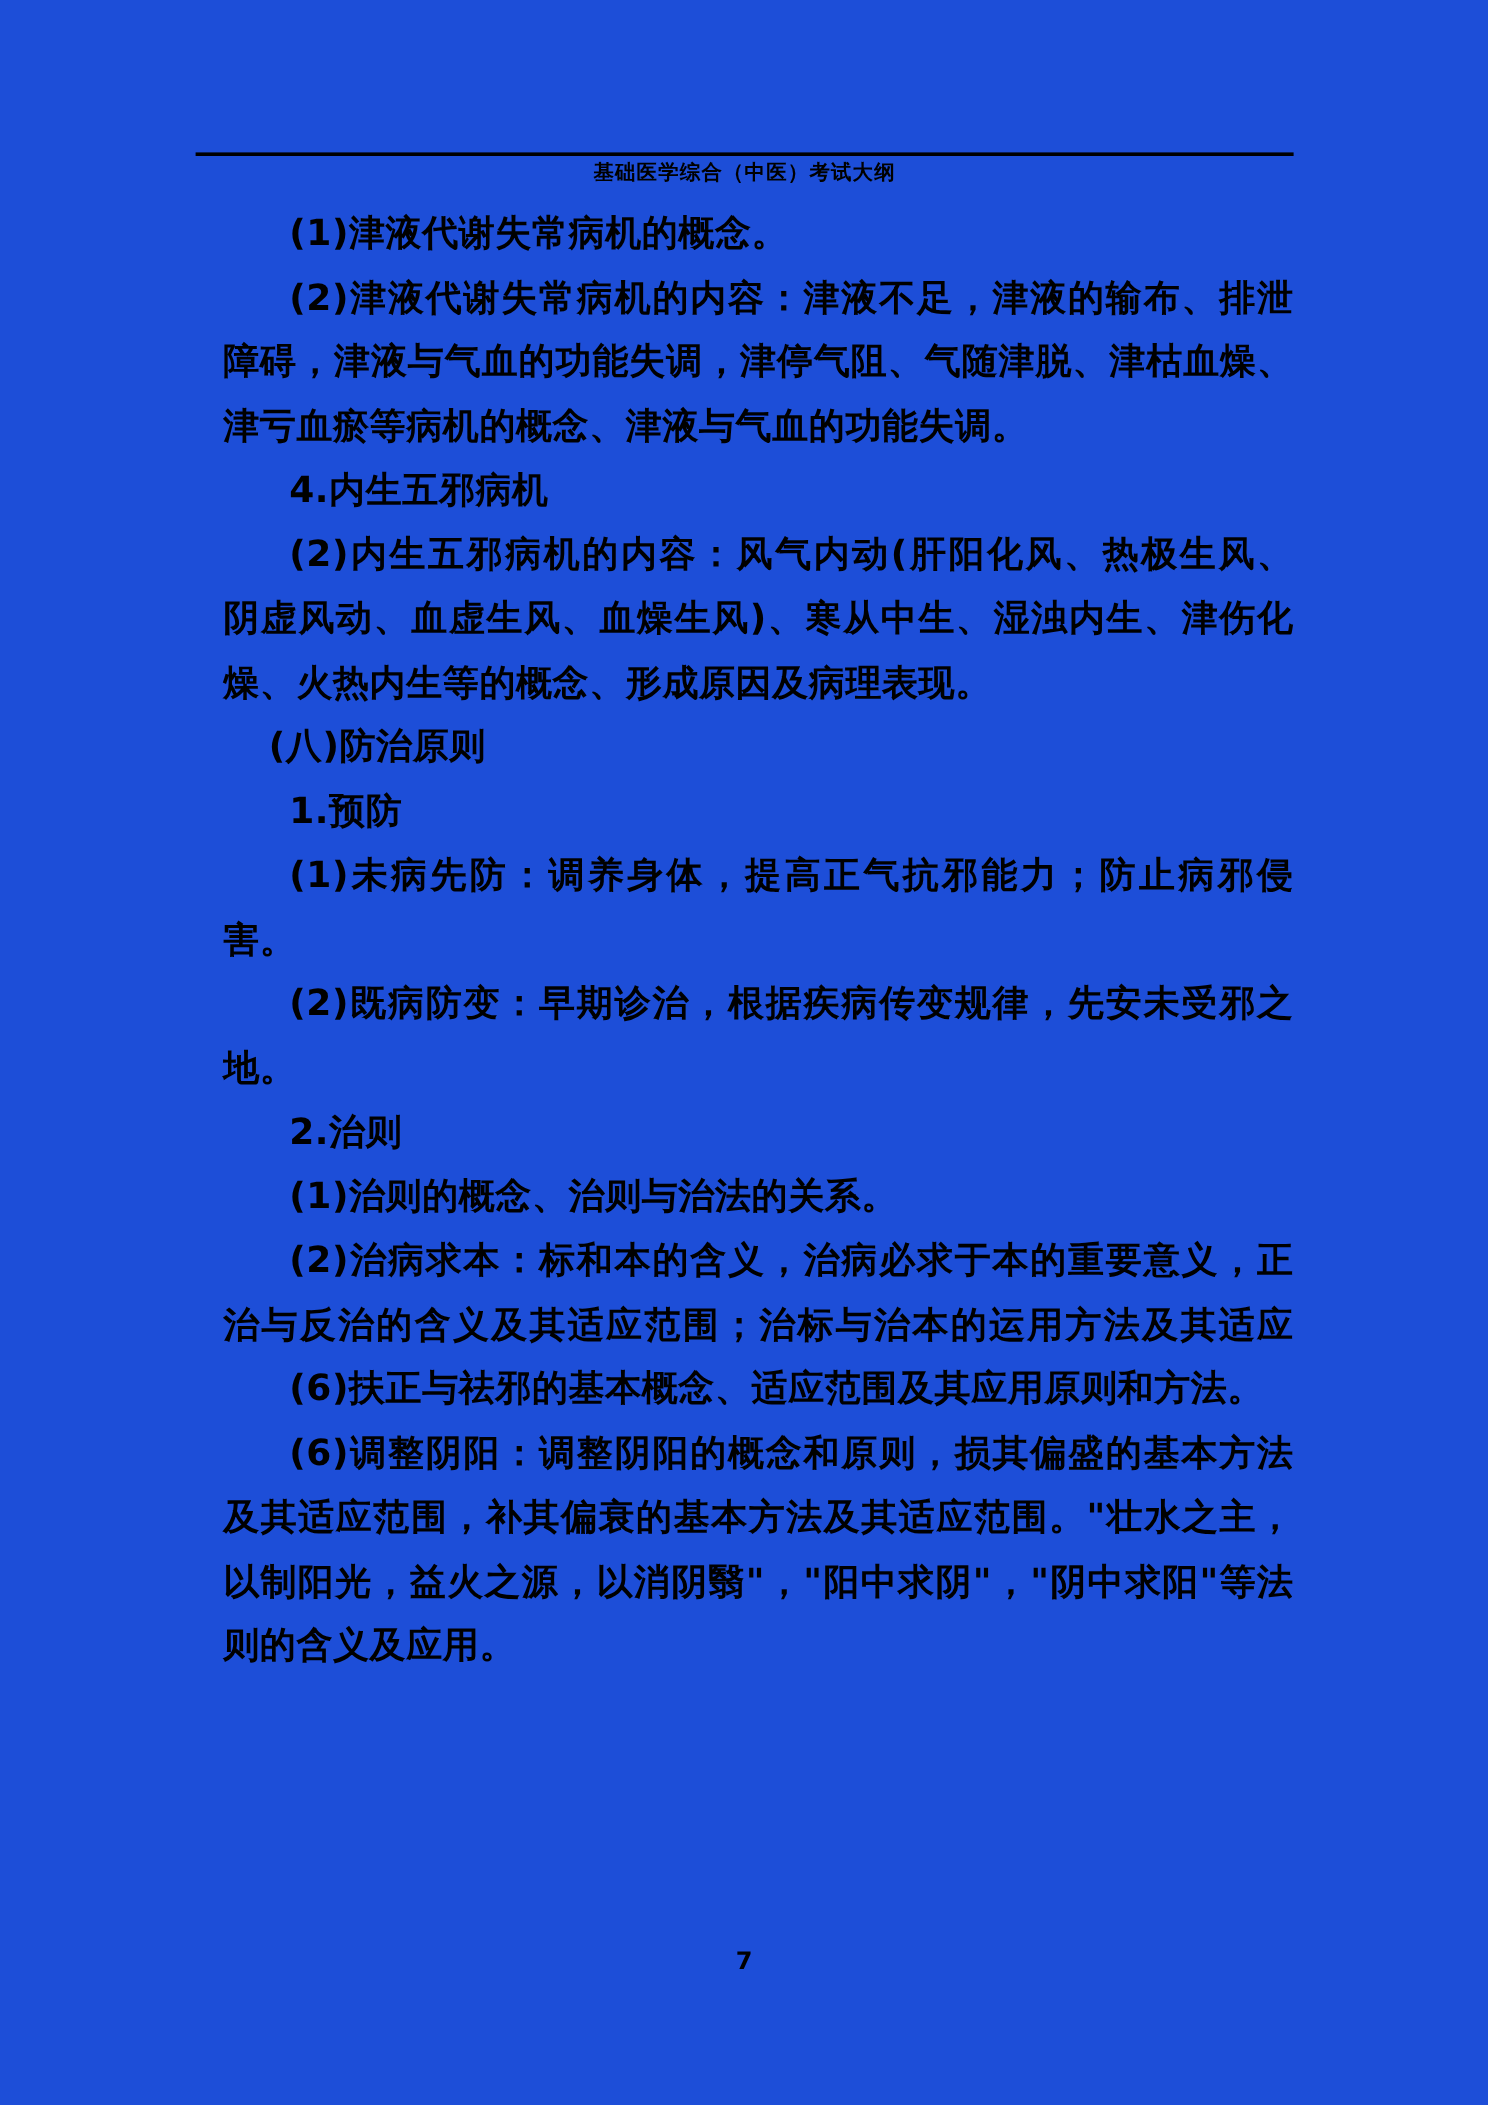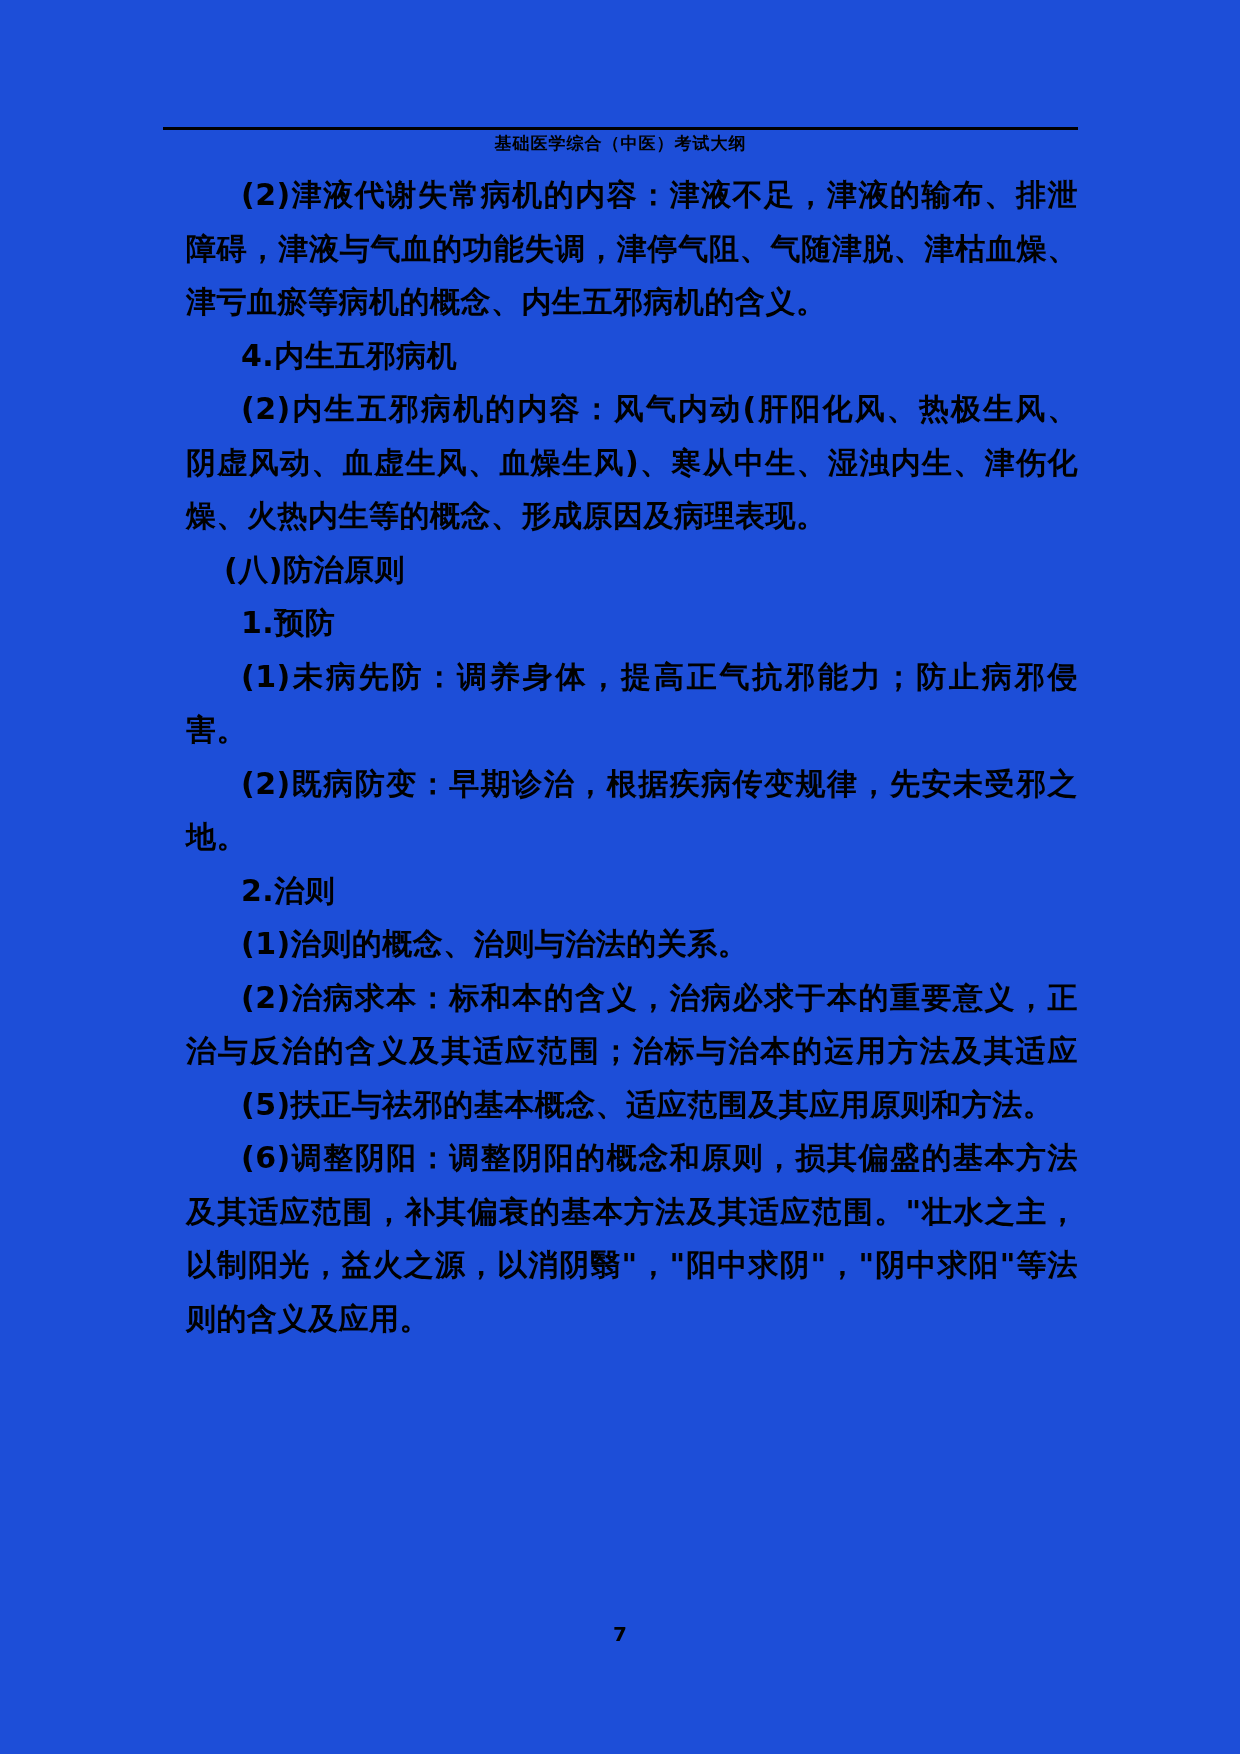--- a/index.html
+++ b/index.html
@@ -68,38 +68,39 @@
 </style>
 </head>
 <body>
 
 <div class="page">
 
   <div class="header-rule"></div>
   <div class="header-title">基础医学综合（中医）考试大纲</div>
 
   <div class="body-text">
+    <div class="line ind">(1)津液代谢失常病机的概念。</div>
     <div class="line ind fill">(2)津液代谢失常病机的内容：津液不足，津液的输布、排泄</div>
     <div class="line fill">障碍，津液与气血的功能失调，津停气阻、气随津脱、津枯血燥、</div>
-    <div class="line">津亏血瘀等病机的概念、内生五邪病机的含义。</div>
+    <div class="line">津亏血瘀等病机的概念、津液与气血的功能失调。</div>
     <div class="line ind">4.内生五邪病机</div>
     <div class="line ind fill">(2)内生五邪病机的内容：风气内动(肝阳化风、热极生风、</div>
     <div class="line fill">阴虚风动、血虚生风、血燥生风)、寒从中生、湿浊内生、津伤化</div>
     <div class="line">燥、火热内生等的概念、形成原因及病理表现。</div>
     <div class="line ind-sm">(八)防治原则</div>
     <div class="line ind">1.预防</div>
     <div class="line ind fill">(1)未病先防：调养身体，提高正气抗邪能力；防止病邪侵</div>
     <div class="line">害。</div>
     <div class="line ind fill">(2)既病防变：早期诊治，根据疾病传变规律，先安未受邪之</div>
     <div class="line">地。</div>
     <div class="line ind">2.治则</div>
     <div class="line ind">(1)治则的概念、治则与治法的关系。</div>
     <div class="line ind fill">(2)治病求本：标和本的含义，治病必求于本的重要意义，正</div>
     <div class="line fill">治与反治的含义及其适应范围；治标与治本的运用方法及其适应</div>
-    <div class="line ind">(5)扶正与祛邪的基本概念、适应范围及其应用原则和方法。</div>
+    <div class="line ind">(6)扶正与祛邪的基本概念、适应范围及其应用原则和方法。</div>
     <div class="line ind fill">(6)调整阴阳：调整阴阳的概念和原则，损其偏盛的基本方法</div>
     <div class="line fill">及其适应范围，补其偏衰的基本方法及其适应范围。"壮水之主，</div>
     <div class="line fill">以制阳光，益火之源，以消阴翳"，"阳中求阴"，"阴中求阳"等法</div>
     <div class="line">则的含义及应用。</div>
   </div>
 
   <div class="page-num">7</div>
 
 </div>
 

